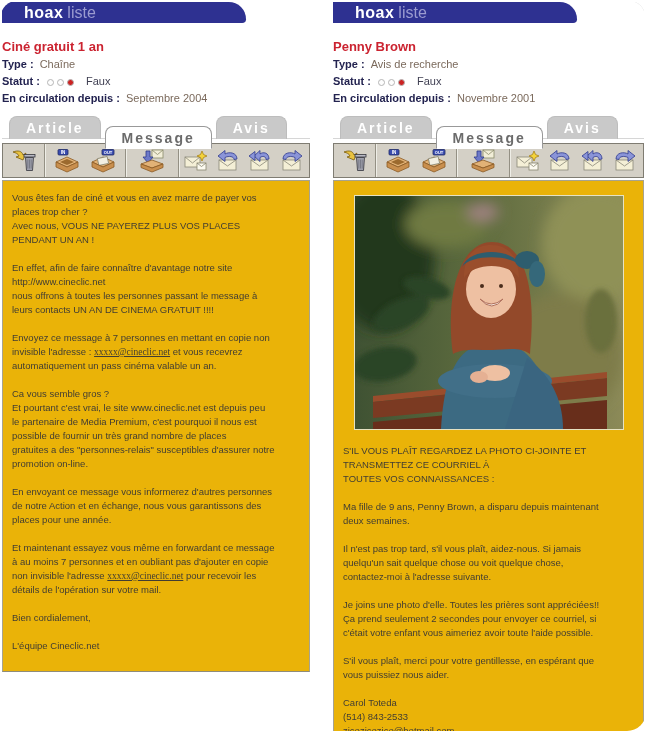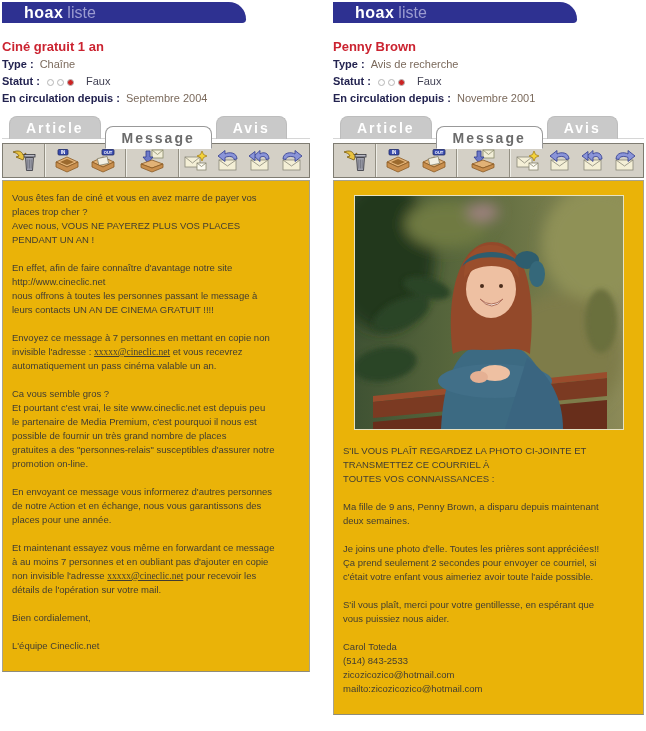--- a/index.html
+++ b/index.html
@@ -1,17 +1,17 @@
 <!DOCTYPE html>
 <html><head>
 <meta charset="utf-8">
 <style>
   * { margin:0; padding:0; box-sizing:border-box; }
   body { background:#ffffff; font-family:"Liberation Sans", sans-serif; }
-  .page { position:relative; width:646px; height:731px; background:#fff; overflow:hidden; }
+  .page { position:relative; width:646px; height:731px; background:#fff; overflow:hidden;border-radius:19px; }
 
   .panel { position:absolute; top:2px; }
   .panel-left  { left:2px;  width:308px; }
   .panel-right { left:333px; width:311px; }
 
   
   .banner { display:flex; height:21px; }
   .banner-blue { width:244px; background:#2e3191; border-radius:0 18px 4px 0; color:#fff;
                  line-height:21px; padding-left:22px; white-space:nowrap; }
   .brand-bold { font-weight:bold; font-size:16px; letter-spacing:0.5px; }
@@ -366,20 +366,23 @@
           <ellipse cx="140" cy="177" rx="15" ry="8" fill="#eec0a2"></ellipse>
           <ellipse cx="124" cy="181" rx="9" ry="6" fill="#e5b093"></ellipse>
         </svg>
       </div>
       <div>
           <p><span>S'IL VOUS PLAÎT REGARDEZ LA PHOTO CI-JOINTE ET
 TRANSMETTEZ CE COURRIEL À
 TOUTES VOS CONNAISSANCES :</span></p>
           <p><span>Ma fille de 9 ans, Penny Brown, a disparu depuis maintenant
 deux semaines.</span></p>
+          <p><span>Il n'est pas trop tard, s'il vous plaît, aidez-nous. Si jamais
+quelqu'un sait quelque chose ou voit quelque chose,
+contactez-moi à l'adresse suivante.</span></p>
           <p><span>Je joins une photo d'elle. Toutes les prières sont appréciées!!
 Ça prend seulement 2 secondes pour envoyer ce courriel, si
 c'était votre enfant vous aimeriez avoir toute l'aide possible.</span></p>
           <p><span>S'il vous plaît, merci pour votre gentillesse, en espérant que
 vous puissiez nous aider.</span></p>
           <p><span>Carol Toteda
 (514) 843-2533
 zicozicozico@hotmail.com
 mailto:zicozicozico@hotmail.com</span></p>
         </div>

